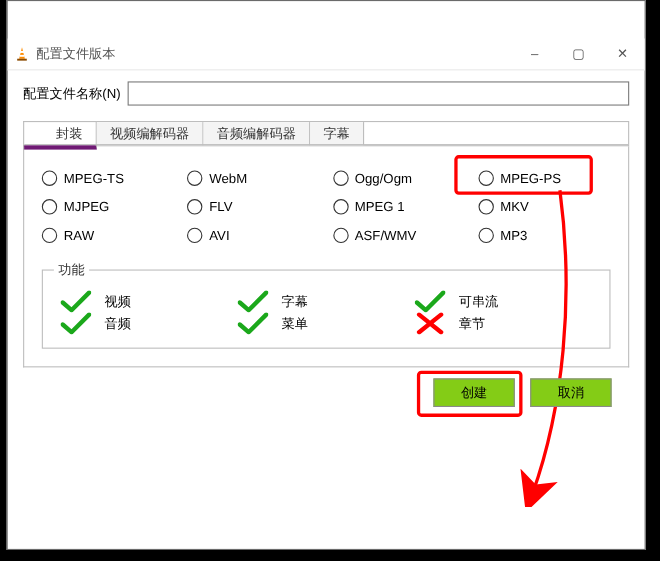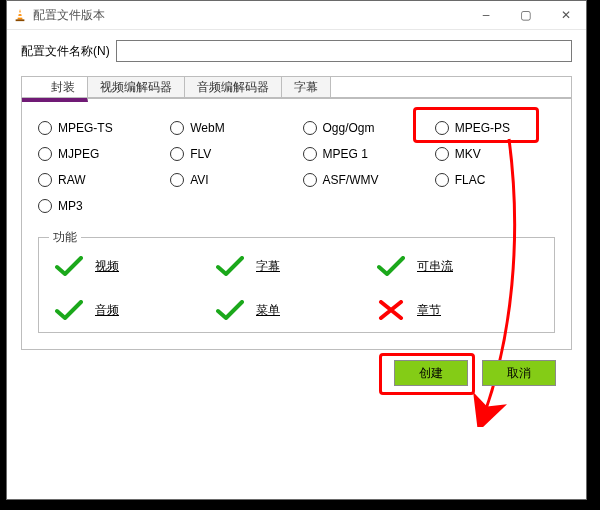--- a/index.html
+++ b/index.html
@@ -1,18 +1,18 @@
 <!DOCTYPE html>
 <html><head>
 <meta charset="utf-8">
 <style>
   html,body{margin:0;padding:0;font-family:"Microsoft YaHei","SimSun",Arial,sans-serif;font-size:12px;background:#fff;}
   .canvas{position:relative;width:600px;height:510px;background:#000;overflow:hidden;}
   .window{position:absolute;left:6px;top:0;width:579px;height:498px;background:#fff;border:1px solid #6a6a6a;box-shadow:0 0 4px rgba(0,0,0,0.3);}
-  .titlebar{height:28px;display:flex;align-items:center;justify-content:space-between;background:#fff;border-bottom:1px solid #e8e8e8;}
+  .titlebar{height:28px;display:flex;align-items:center;justify-content:space-between;background:#fff;border-bottom:1px solid #e8e8e8;margin-top:34px;}
   .title-left{display:flex;align-items:center;gap:6px;padding-left:6px;}
   .title-txt{color:#555;}
   .win-controls{display:flex;height:100%;}
   .win-btn{width:40px;display:flex;align-items:center;justify-content:center;color:#555;}
   .vlc-cone{width:14px;height:14px;}
   .content{padding:10px 14px 8px 14px;}
   .namerow{display:flex;align-items:center;gap:6px;}
   .namerow label{white-space:nowrap;}
   .name-input{flex:1;height:20px;border:1px solid #7a7a7a;padding:0 4px;font-size:12px;}
   .tabs{margin-top:14px;border:1px solid #bdbdbd;height:21px;background:#fff;position:relative;}
@@ -21,21 +21,21 @@
   .tab.active{background:#fff;border-top:1px solid #bdbdbd;border-left:1px solid #bdbdbd;border-bottom:4px solid #701a75;top:-1px;margin-left:-1px;padding-left:29px;}
   .tabpanel{border:1px solid #bdbdbd;border-top:none;padding:22px 16px 16px 16px;}
   .radio-grid{display:grid;grid-template-columns:repeat(4,1fr);row-gap:20px;column-gap:8px;gap:12px;}
   .radio-item{display:flex;align-items:center;gap:6px;}
   .radio-circle{width:12px;height:12px;border:1px solid #333;border-radius:50%;display:flex;align-items:center;justify-content:center;flex:none;}
   .radio-circle .dot{width:6px;height:6px;background:#333;border-radius:50%;display:none;}
   .radio-item.selected .dot{display:block;}
   .hl{position:absolute;border:3px solid #ff0000;border-radius:4px;pointer-events:none;}
   .features{margin-top:24px;border:1px solid #bdbdbd;padding:18px 16px 12px 16px;position:relative;}
   .features .legend{position:absolute;top:-9px;left:10px;background:#fff;padding:0 4px;color:#333;}
-  .feat-grid{display:grid;grid-template-columns:repeat(3,1fr);row-gap:24px;text-decoration:underline;}
+  .feat-grid{display:grid;grid-template-columns:repeat(3,1fr);}
   .feat{display:flex;align-items:center;gap:12px;}
   .check{width:28px;height:20px;flex:none;}
   .btnrow{display:flex;justify-content:flex-end;gap:14px;padding:10px 16px 0 0;}
   .btn{min-width:72px;height:24px;border:1px solid #8a8a8a;background:#84cc16;display:flex;align-items:center;justify-content:center;}
   .arrow{position:absolute;pointer-events:none;}
 </style>
 </head>
 <body>
 
 <div class="canvas">
@@ -114,24 +114,20 @@
             <div class="radio-item">
               <span class="radio-circle"></span>
               <span>AVI</span>
             </div>
             <div class="radio-item">
               <span class="radio-circle"></span>
               <span>ASF/WMV</span>
             </div>
             <div class="radio-item">
               <span class="radio-circle"></span>
-              <span>FLAC</span>
-            </div>
-            <div class="radio-item">
-              <span class="radio-circle"></span>
               <span>MP3</span>
             </div>
           </div>
 
         <div class="hl" style="left:391px;top:8px;width:120px;height:30px;"></div>
 
         <div class="features">
           <span class="legend">功能</span>
           <div class="feat-grid" id="feat-grid">
               <div class="feat">

